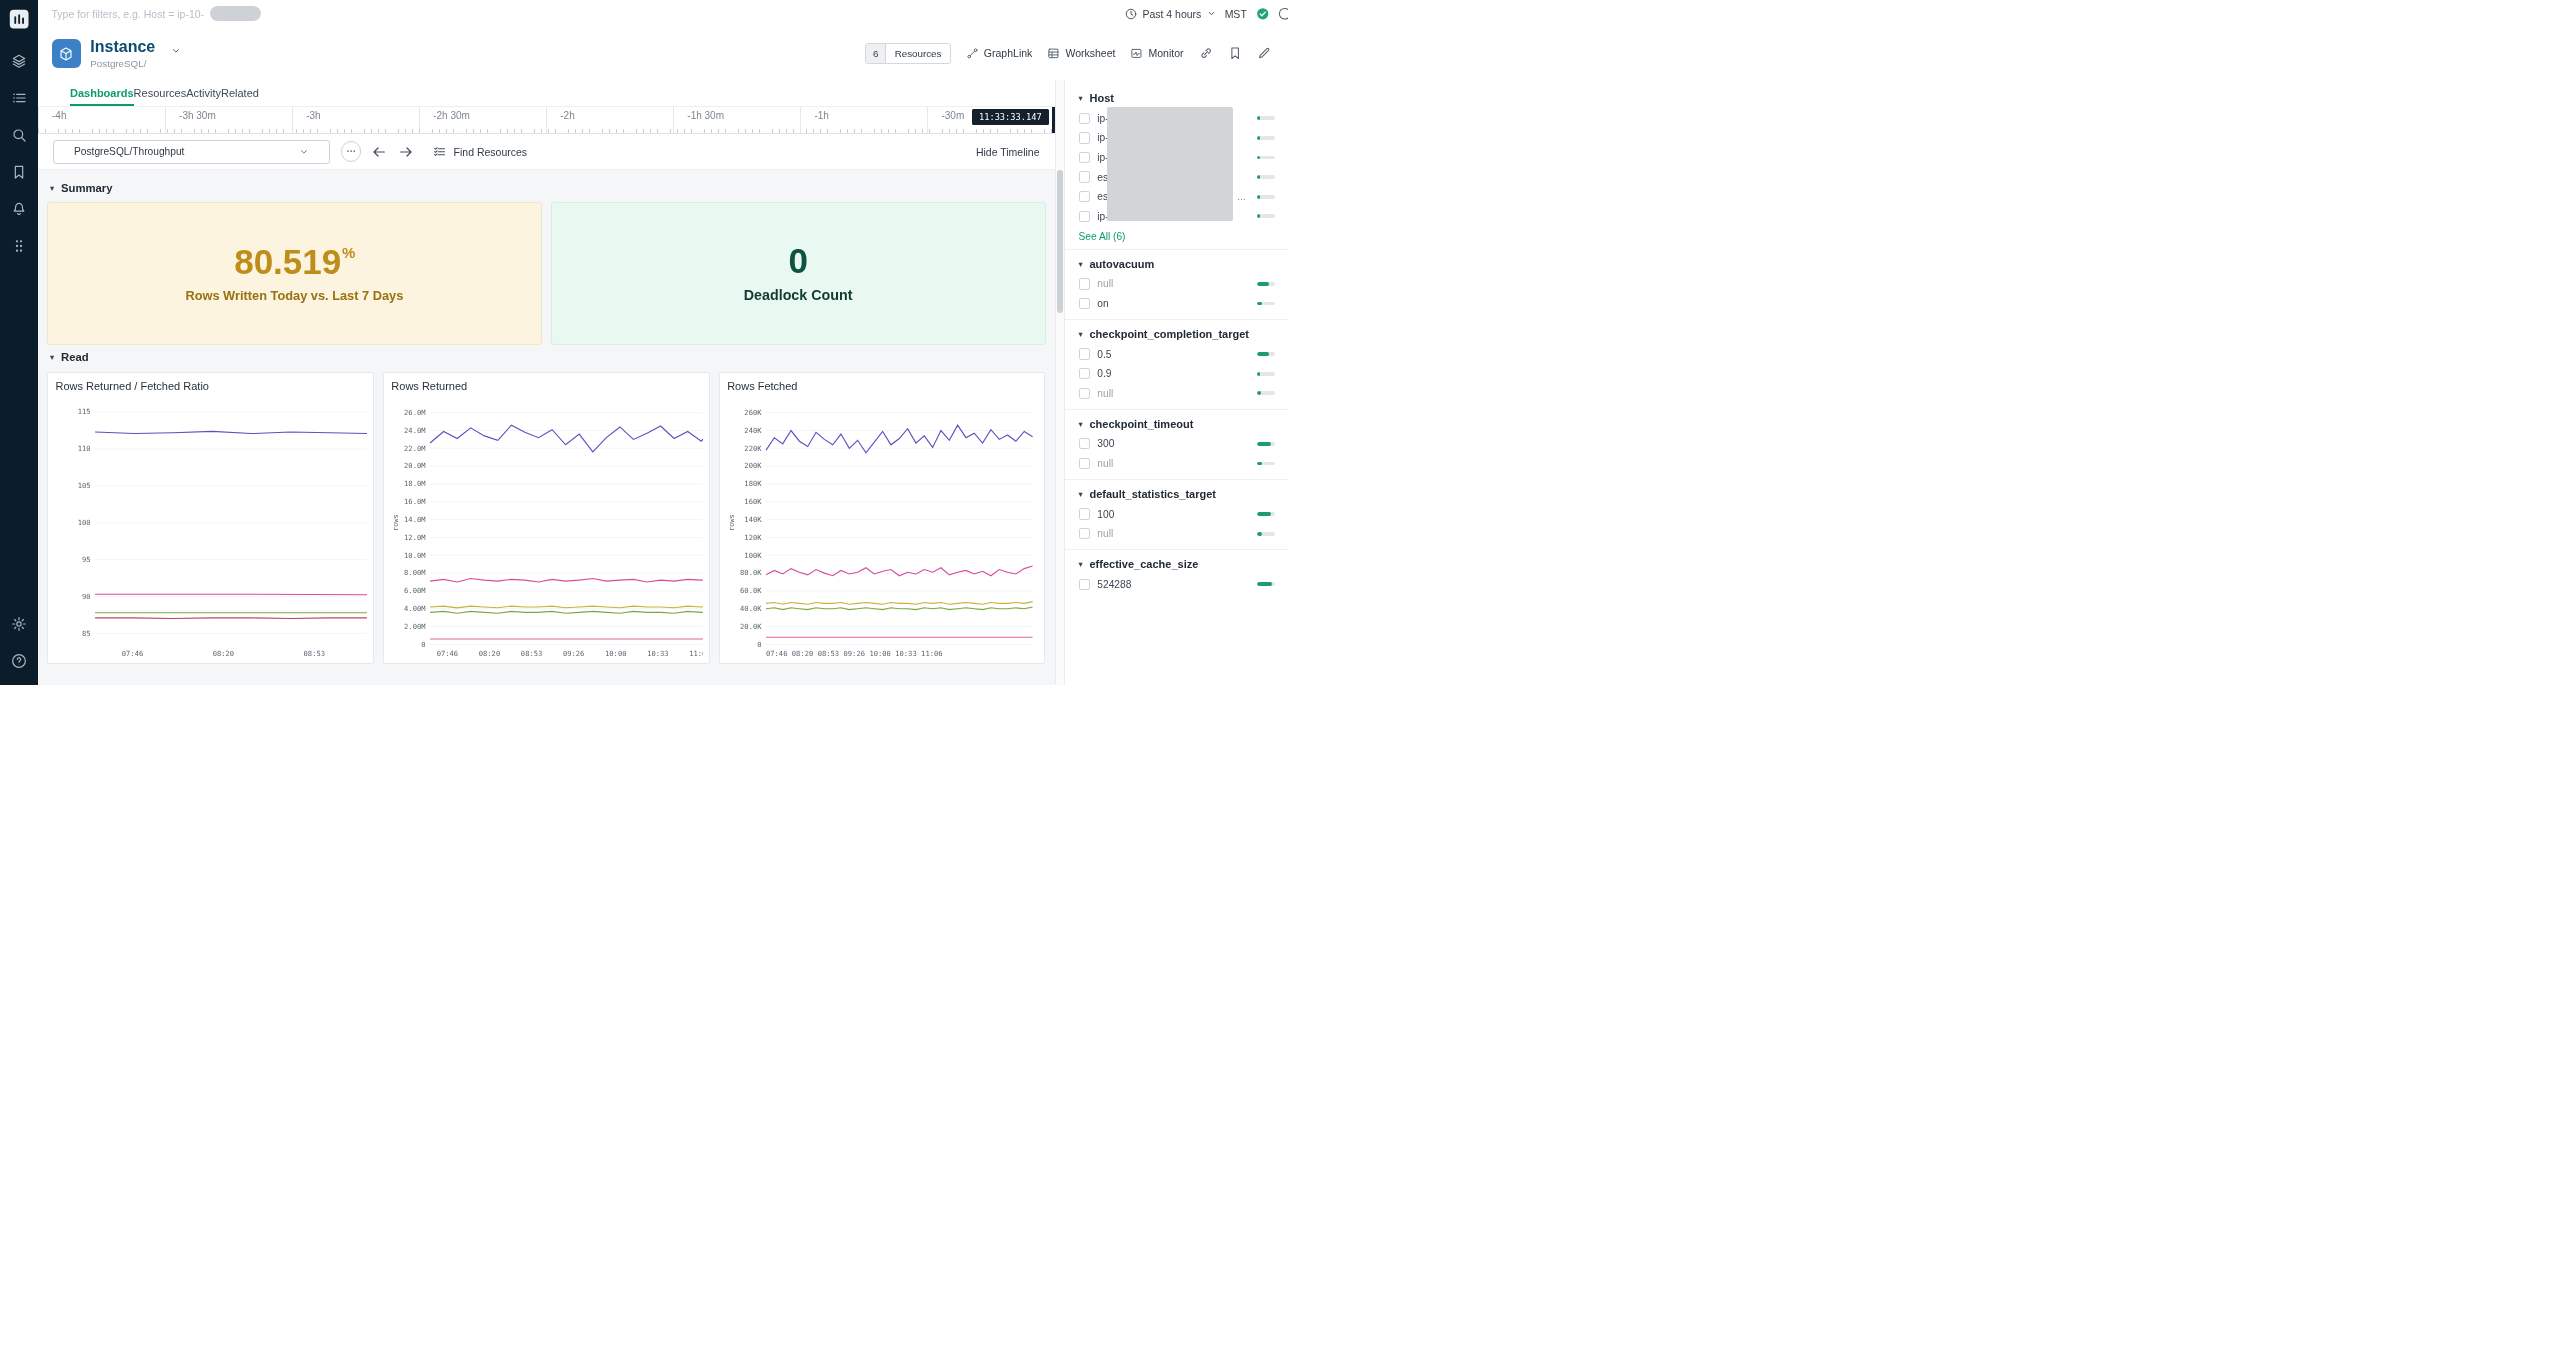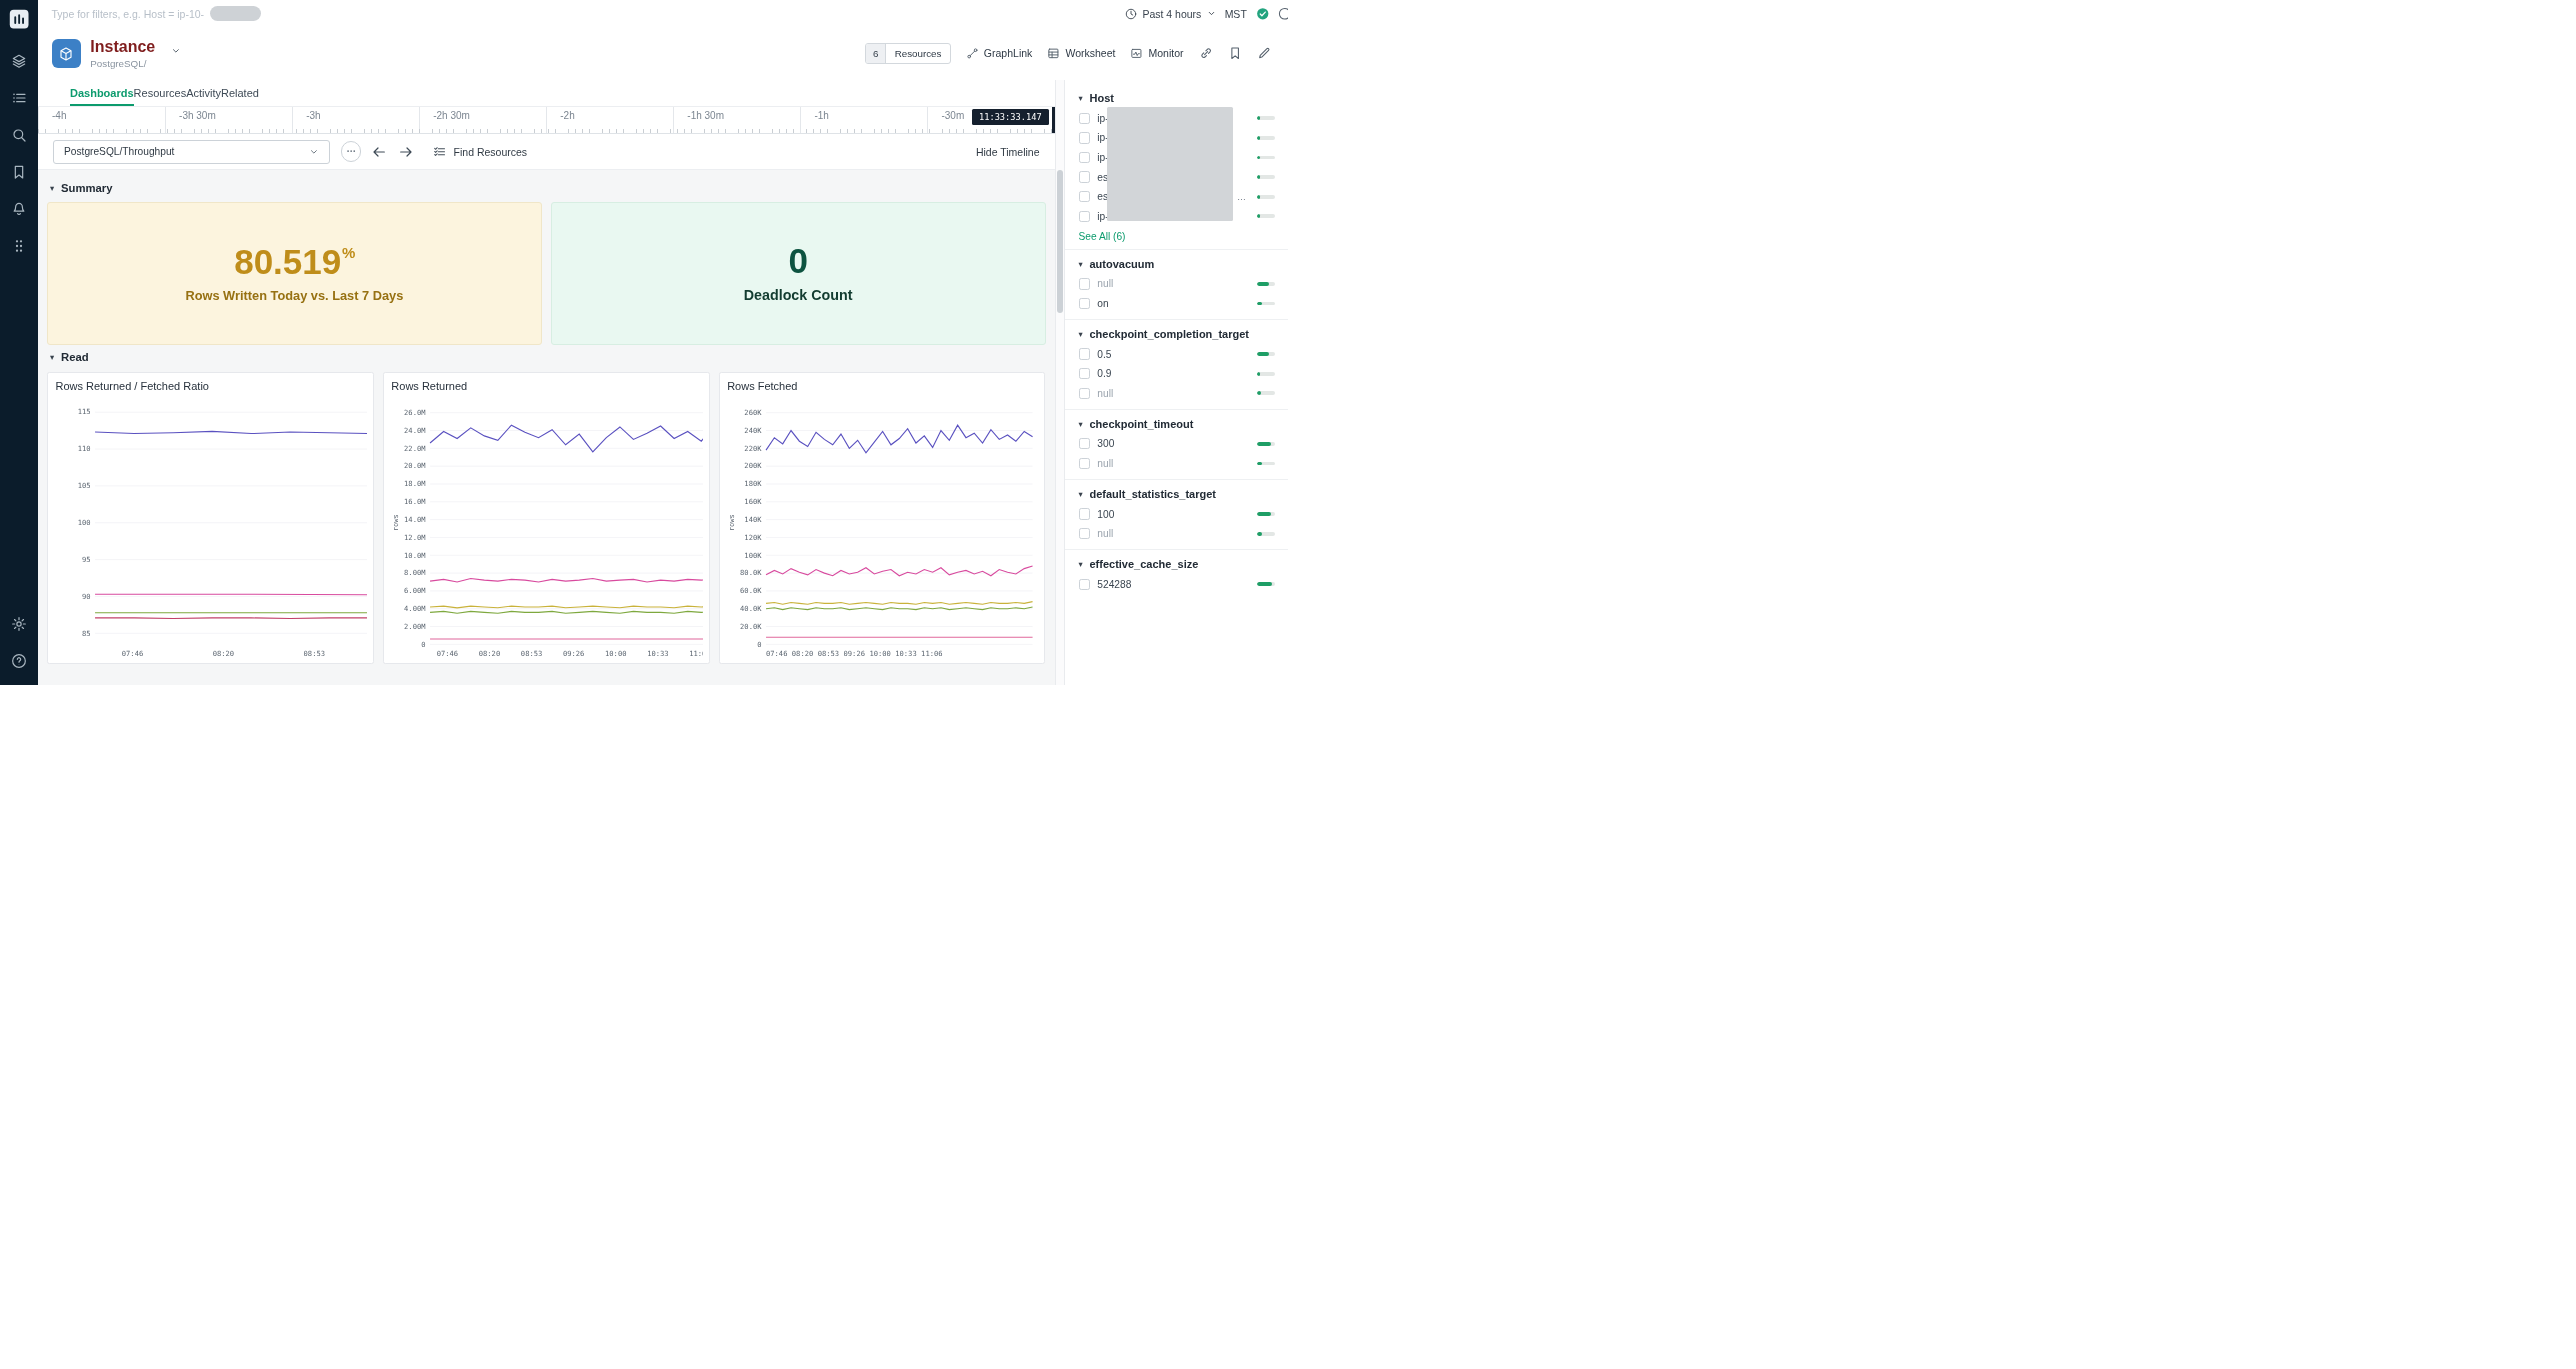--- a/index.html
+++ b/index.html
@@ -26,21 +26,21 @@
   .s12{width:9px;height:9px}.s16{width:12px;height:12px}
   .s18{width:13.5px;height:13.5px}
   .cutoff{margin-right:-6.8px;color:#55606c}
 
   
   .header{height:53px;display:flex;align-items:center;padding:0 16.6px 0 13.5px}
   .cube-badge{width:29px;height:29px;border-radius:6px;background:#3c80c6;display:flex;
     align-items:center;justify-content:center;color:#fff;flex-shrink:0}
   .cube-badge .icn{width:16px;height:16px}
   .title-block{margin-left:9.8px}
-  .title-row{display:flex;align-items:flex-end;gap:16px;font-size:16px;font-weight:700;color:#7f1d1d}
+  .title-row{display:flex;align-items:flex-end;gap:16px;font-size:16px;font-weight:700;color:#0c4a6e}
   .title-row .icn{width:9.8px;height:9.8px;color:#55606c}
   .subtitle{font-size:9.8px;color:#8a94a0;margin-top:2.3px}
   .header-right{margin-left:auto;display:flex;align-items:center;gap:15px;font-size:10.5px;color:#2f3a46}
   .res-group{display:flex;align-items:stretch;border:0.8px solid #d3d8dd;border-radius:3px;
     overflow:hidden;font-size:9.8px;cursor:pointer}
   .res-count{padding:3.8px 6.8px;background:#eef0f3;border-right:0.8px solid #d3d8dd;color:#39434e}
   .res-label{padding:3.8px 8.3px;color:#2f3a46}
   .action{display:flex;align-items:center;gap:5.3px;cursor:pointer}
   .action .icn{width:12.8px;height:12.8px;color:#55606c}
   .icon-btn{width:14.3px;height:14.3px;color:#55606c;cursor:pointer}
@@ -60,21 +60,21 @@
     font-size:10px;color:#7c8691;padding:3px 0 0 13px;white-space:nowrap;overflow:hidden}
   .timeline::after{content:"";position:absolute;left:0;right:0;bottom:0;height:3.8px;
     background:repeating-linear-gradient(to right,#c9ced3 0 0.8px,transparent 0.8px 6.8px)}
   .tl-badge{position:absolute;top:2.3px;right:6px;background:#15202e;color:#fff;
     font-family:"DejaVu Sans Mono",monospace;font-size:8.7px;padding:3px 6.8px;border-radius:1.5px;z-index:2}
   .tl-cursor{position:absolute;top:0;bottom:0;right:0;width:2.3px;background:#15202e;z-index:2}
 
   .toolbar{height:36px;display:flex;align-items:center;gap:10.5px;padding:0 15px;
     border-bottom:0.8px solid #eceef1}
   .select{width:277px;height:24px;border:0.8px solid #ccd2d8;border-radius:3px;display:flex;
-    align-items:center;justify-content:space-between;padding:0 10px;font-size:10.2px;color:#303a44;cursor:pointer}
+    align-items:center;justify-content:space-between;padding:0 20px;font-size:10.2px;color:#303a44;cursor:pointer}
   .select .icn{width:9.8px;height:9.8px;color:#6b7680}
   .circle-btn{width:20.3px;height:20.3px;border:0.8px solid #ccd2d8;border-radius:50%;color:#5a6673;
     display:flex;align-items:center;justify-content:center;cursor:pointer;padding:3px}
   .arrow-btn{width:16px;height:16px;color:#3e4a56;cursor:pointer}
   .find-res{display:flex;align-items:center;gap:6.8px;font-size:10.5px;color:#303a44;cursor:pointer;margin-left:9px}
   .find-res .icn{width:13.5px;height:13.5px;color:#444f5a}
   .hide-timeline{margin-left:auto;font-size:10.5px;color:#303a44;cursor:pointer}
 
   .dashboard{flex:1;background:#f5f6f7;padding:6px 9px 0;overflow:hidden}
   .section-header{display:flex;align-items:center;gap:6.8px;padding:6px 3px 7.5px;

